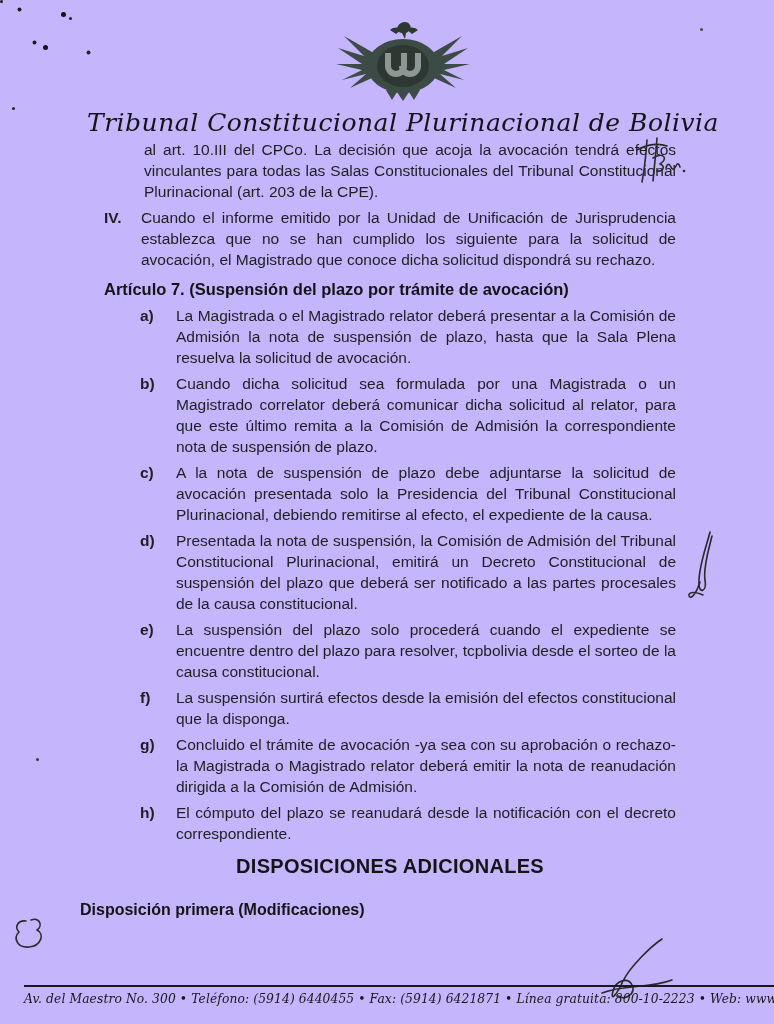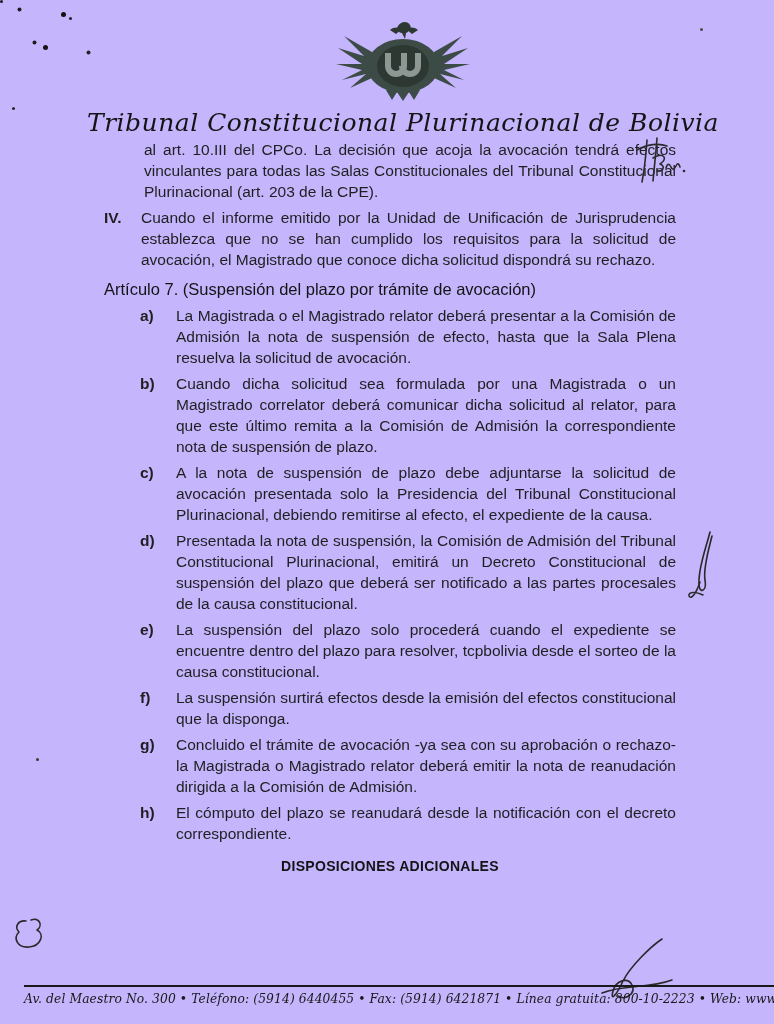--- a/index.html
+++ b/index.html
@@ -55,34 +55,34 @@
     line-height:21px;
     text-align:justify;
   }
   .intro-para{margin:2px 0 0 40px;}
   .row{display:flex;margin-top:5px;}
   .row .lbl{flex:0 0 37px;font-weight:bold;}
   .row .txt{flex:1;text-align:justify;}
   .iv-row{margin-top:5px;}
   .article-heading{
     margin-top:8px;
-    font-weight:normal;
+    font-weight:bold;
     font-size:16.5px;
     line-height:22px;
     color:#141414;
     text-align:left;
   }
   .proc-intro{margin-top:5px;}
   .items{margin-left:36px;}
   .items .row .lbl{flex:0 0 36px;}
   .adicionales{
     margin-top:12px;
     text-align:center;
     font-weight:bold;
-    font-size:14px;
+    font-size:20px;
     letter-spacing:0.3px;
     color:#141414;
   }
   .disposicion{
     margin:22px 0 0 -24px;
     font-weight:bold;
     font-size:16px;
     color:#141414;
     text-align:left;
   }
@@ -133,30 +133,30 @@
   </div>
 
   <div class="title">Tribunal Constitucional Plurinacional de Bolivia</div>
 
   <div class="doc">
 
     <p class="intro-para" style="margin-top:2px;margin-bottom:0;">al art. 10.III del CPCo. La decisión que acoja la avocación tendrá efectos vinculantes para todas las Salas Constitucionales del Tribunal Constitucional Plurinacional (art. 203 de la CPE).</p>
 
     <div class="row iv-row">
       <span class="lbl">IV.</span>
-      <span class="txt">Cuando el informe emitido por la Unidad de Unificación de Jurisprudencia establezca que no se han cumplido los requisitos para la solicitud de avocación, el Magistrado que conoce dicha solicitud dispondrá su rechazo.</span>
+      <span class="txt">Cuando el informe emitido por la Unidad de Unificación de Jurisprudencia establezca que no se han cumplido los siguiente para la solicitud de avocación, el Magistrado que conoce dicha solicitud dispondrá su rechazo.</span>
     </div>
 
     <div class="article-heading">Artículo 7. (Suspensión del plazo por trámite de avocación)</div>
 
 
     <div class="items">
       <div class="row">
         <span class="lbl">a)</span>
-        <span class="txt">La Magistrada o el Magistrado relator deberá presentar a la Comisión de Admisión la nota de suspensión de efecto, hasta que la Sala Plena resuelva la solicitud de avocación.</span>
+        <span class="txt">La Magistrada o el Magistrado relator deberá presentar a la Comisión de Admisión la nota de suspensión de plazo, hasta que la Sala Plena resuelva la solicitud de avocación.</span>
       </div>
       <div class="row">
         <span class="lbl">b)</span>
         <span class="txt">Cuando dicha solicitud sea formulada por una Magistrada o un Magistrado correlator deberá comunicar dicha solicitud al relator, para que este último remita a la Comisión de Admisión la correspondiente nota de suspensión de plazo.</span>
       </div>
       <div class="row">
         <span class="lbl">c)</span>
         <span class="txt">A la nota de suspensión de plazo debe adjuntarse la solicitud de avocación presentada solo la Presidencia del Tribunal Constitucional Plurinacional, debiendo remitirse al efecto, el expediente de la causa.</span>
       </div>
       <div class="row">
@@ -176,20 +176,21 @@
         <span class="txt">Concluido el trámite de avocación -ya sea con su aprobación o rechazo- la Magistrada o Magistrado relator deberá emitir la nota de reanudación dirigida a la Comisión de Admisión.</span>
       </div>
       <div class="row">
         <span class="lbl">h)</span>
         <span class="txt">El cómputo del plazo se reanudará desde la notificación con el decreto correspondiente.</span>
       </div>
     </div>
 
     <div class="adicionales">DISPOSICIONES ADICIONALES</div>
 
+    <div class="disposicion">Disposición primera (Modificaciones)</div>
 
   </div>
 
   <svg class="hand" style="left:633px;top:134px;" width="62" height="52" viewBox="0 0 62 52">
     <path d="M14,6 C13,20 11,38 9,48"></path>
     <path d="M24,4 C23,18 21,36 20,47"></path>
     <path d="M4,16 C14,10 26,9 34,12"></path>
     <path d="M20,24 C30,18 36,24 27,30 C33,32 30,38 24,37"></path>
     <path d="M33,34 q2,-7 5,-1 q2,5 5,-1 q2,-5 4,1"></path>
     <circle cx="51" cy="37" r="1.3" fill="#2a2a2a" stroke="none"></circle>

